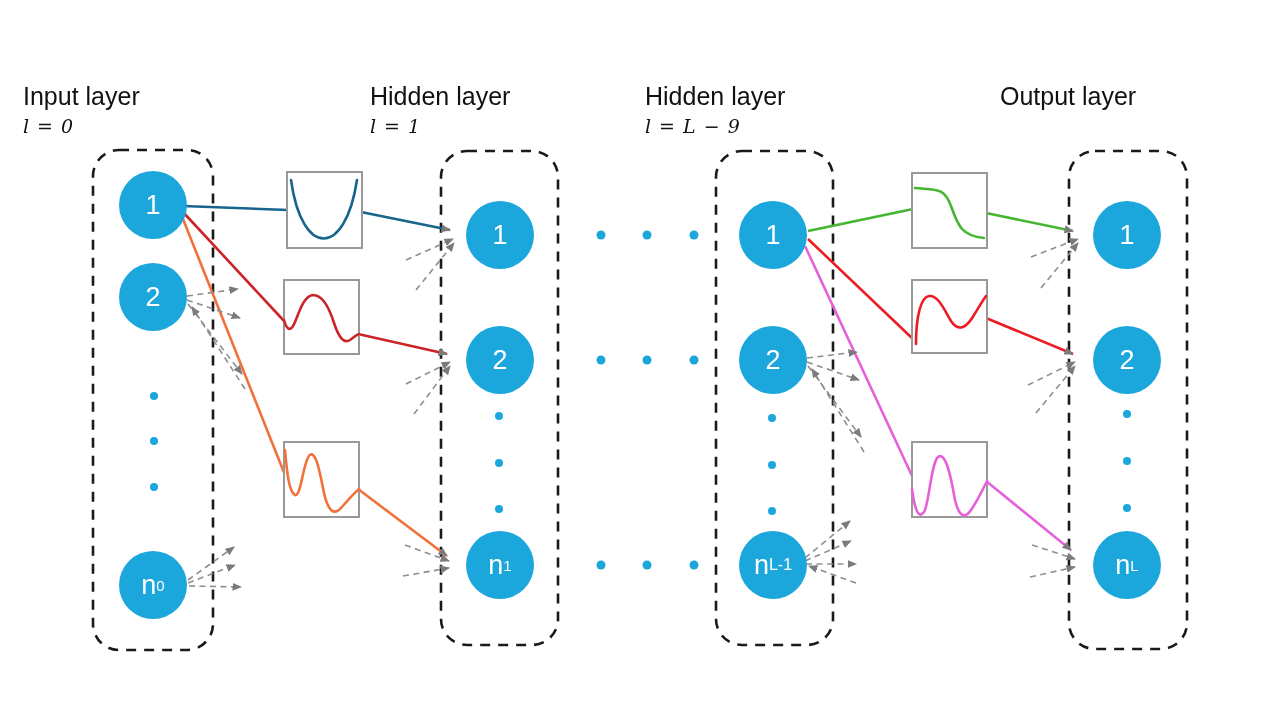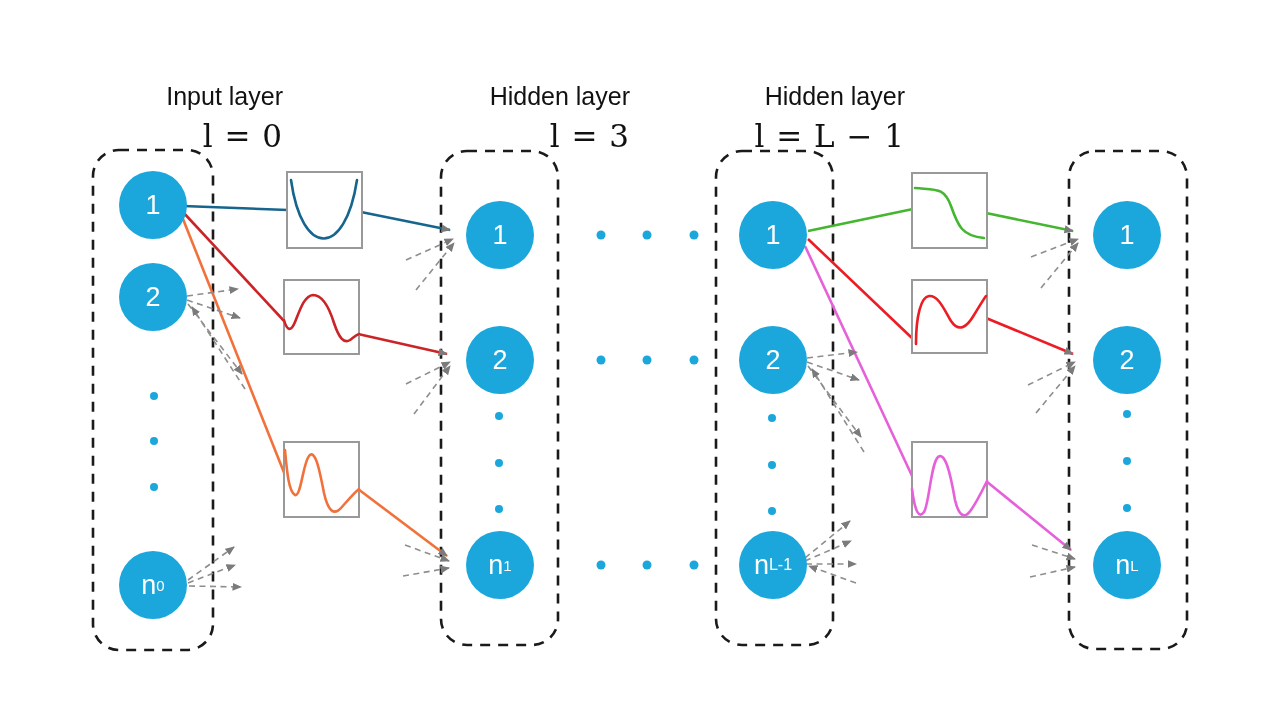--- a/index.html
+++ b/index.html
@@ -2,26 +2,26 @@
 <html style="--node_blue: #1BA7DC; --edge_blue: #17648D; --edge_red_dark: #CB2427; --edge_orange: #F2713B; --edge_green: #44B62F; --edge_red: #ED1C24; --edge_magenta: #E660D9; --arrow_gray: #8E8E8E; --arrow_head: #7B7B7B; --box_border: #999999; --outline_black: #1A1A1A; --text: #111111;"><head>
 <meta charset="utf-8">
 <style>
   html,body{margin:0;padding:0;background:#fff;}
   .stage{
     position:relative;width:1280px;height:720px;background:#fff;
     font-family:"Liberation Sans",sans-serif;overflow:hidden;
   }
   .stage svg{position:absolute;left:0;top:0;}
   .layer-header{
-    position:absolute;width:260px;text-align:right;color:var(--text,#111);
+    position:absolute;width:260px;text-align:left;color:var(--text,#111);
   }
   .layer-header .title{font-size:25px;line-height:28px;}
   .layer-header .math{
-    font-family:"DejaVu Serif",serif;
-    font-size:31px;line-height:26px;margin-top:13px;letter-spacing:1px;
+    font-family:"DejaVu Serif",serif;font-style:italic;
+    font-size:19px;line-height:26px;margin-top:3px;letter-spacing:1px;
   }
   .node-label{
     position:absolute;width:70px;height:70px;display:flex;
     align-items:center;justify-content:center;color:#fff;font-size:27px;
     pointer-events:none;
   }
   .node-label .sub{font-size:15px;vertical-align:-0.35em;line-height:1;}
   .node-label .sub.tiny{font-size:16px;}
   .lyr{stroke:var(--outline_black,#1a1a1a);stroke-width:2.6;fill:none;stroke-dasharray:10 8;}
   .fnbox{stroke:var(--box_border,#999);stroke-width:2;fill:#fff;}
@@ -161,27 +161,28 @@
         <circle cx="694" cy="565" r="4.5"></circle>
     </g>
   </svg>
 
   <div class="layer-header" style="left:23px;top:82px;">
     <div class="title">Input layer</div>
     <div class="math">l = 0</div>
   </div>
   <div class="layer-header" style="left:370px;top:82px;">
     <div class="title">Hidden layer</div>
-    <div class="math">l = 3</div>
+    <div class="math">l = 1</div>
   </div>
   <div class="layer-header" style="left:645px;top:82px;">
     <div class="title">Hidden layer</div>
-    <div class="math">l = L − 1</div>
+    <div class="math">l = L − 9</div>
   </div>
   <div class="layer-header" style="left:1000px;top:82px;">
+    <div class="title">Output layer</div>
   </div>
 
   <div class="node-label" style="left:118px;top:170px;">
       <span>1</span>
     </div>
   <div class="node-label" style="left:118px;top:262px;">
       <span>2</span>
     </div>
   <div class="node-label" style="left:118px;top:550px;">
       <span>n</span>

